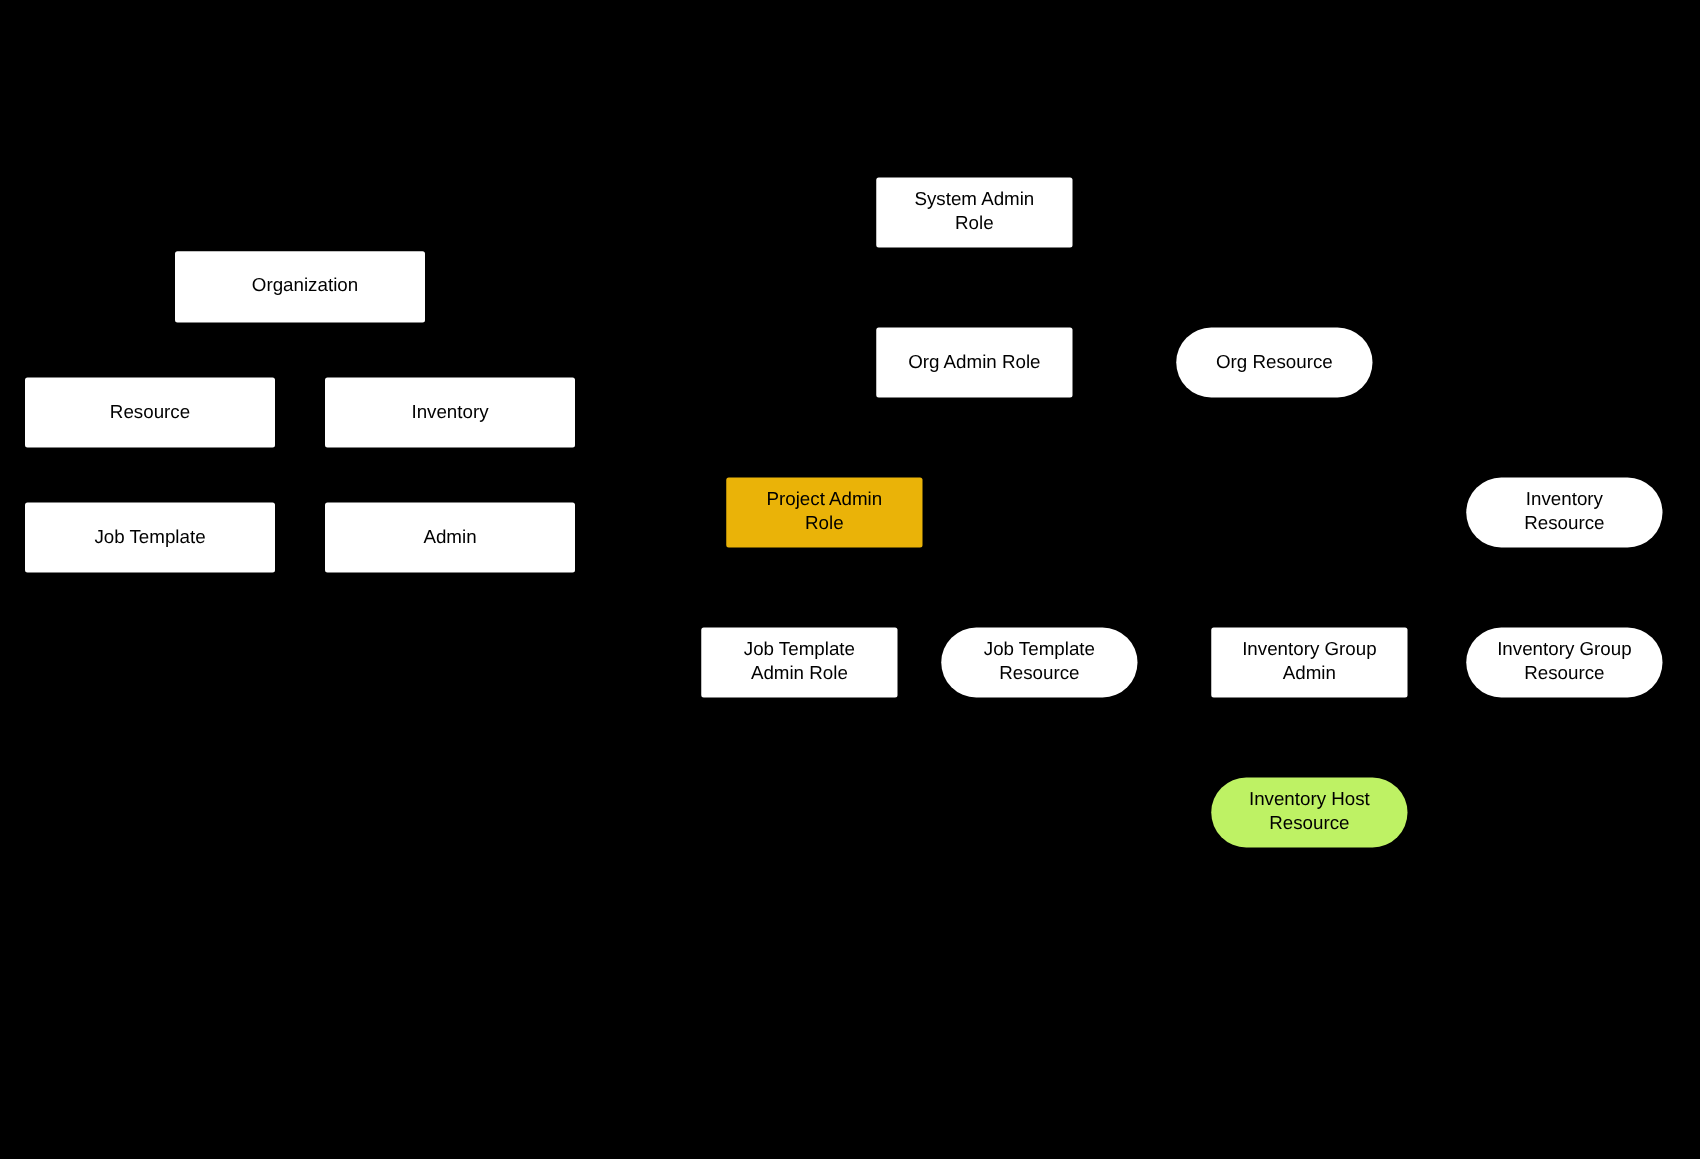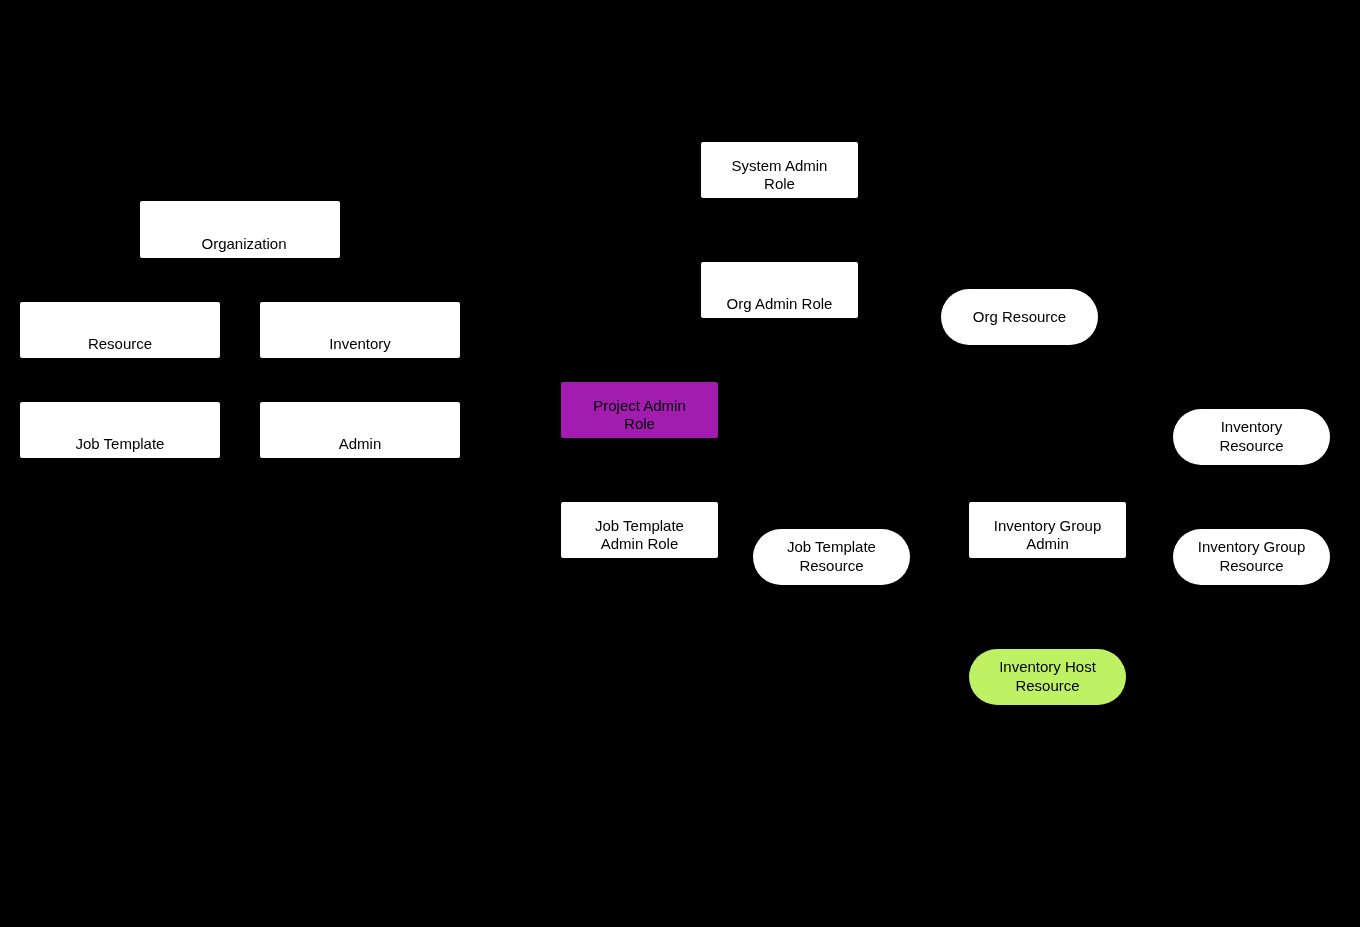--- a/index.html
+++ b/index.html
@@ -23,25 +23,23 @@
     align-items: center;
     justify-content: center;
     text-align: center;
     line-height: 1.25;
     font-size: 15px;
     box-sizing: border-box;
     padding: 4px 8px;
   }
   .node.rect {
     border-radius: 2px;
-    align-items: flex-end;
   }
   .node.pill {
     border-radius: 999px;
-    margin-top: 27px;
   }
   .node-label {
     display: block;
     white-space: pre-line;
   }
 </style>
 </head>
 <body>
 
 <div id="canvas" style="background: rgb(0, 0, 0);">
@@ -63,21 +61,21 @@
     <div class="node rect" style="left: 701px; top: 142px; width: 157px; height: 56px; background: rgb(255, 255, 255); color: rgb(0, 0, 0);">
       <span class="node-label">System Admin
 Role</span>
     </div>
     <div class="node rect" style="left: 701px; top: 262px; width: 157px; height: 56px; background: rgb(255, 255, 255); color: rgb(0, 0, 0);">
       <span class="node-label">Org Admin Role</span>
     </div>
     <div class="node pill" style="left: 941px; top: 262px; width: 157px; height: 56px; background: rgb(255, 255, 255); color: rgb(0, 0, 0);">
       <span class="node-label">Org Resource</span>
     </div>
-    <div class="node rect" style="left: 561px; top: 382px; width: 157px; height: 56px; background: #a21caf; color: rgb(0, 0, 0);">
+    <div class="node rect" style="left: 581px; top: 382px; width: 157px; height: 56px; background: #eab308; color: rgb(0, 0, 0);">
       <span class="node-label">Project Admin
 Role</span>
     </div>
     <div class="node pill" style="left: 1173px; top: 382px; width: 157px; height: 56px; background: rgb(255, 255, 255); color: rgb(0, 0, 0);">
       <span class="node-label">Inventory
 Resource</span>
     </div>
     <div class="node rect" style="left: 561px; top: 502px; width: 157px; height: 56px; background: rgb(255, 255, 255); color: rgb(0, 0, 0);">
       <span class="node-label">Job Template
 Admin Role</span>

